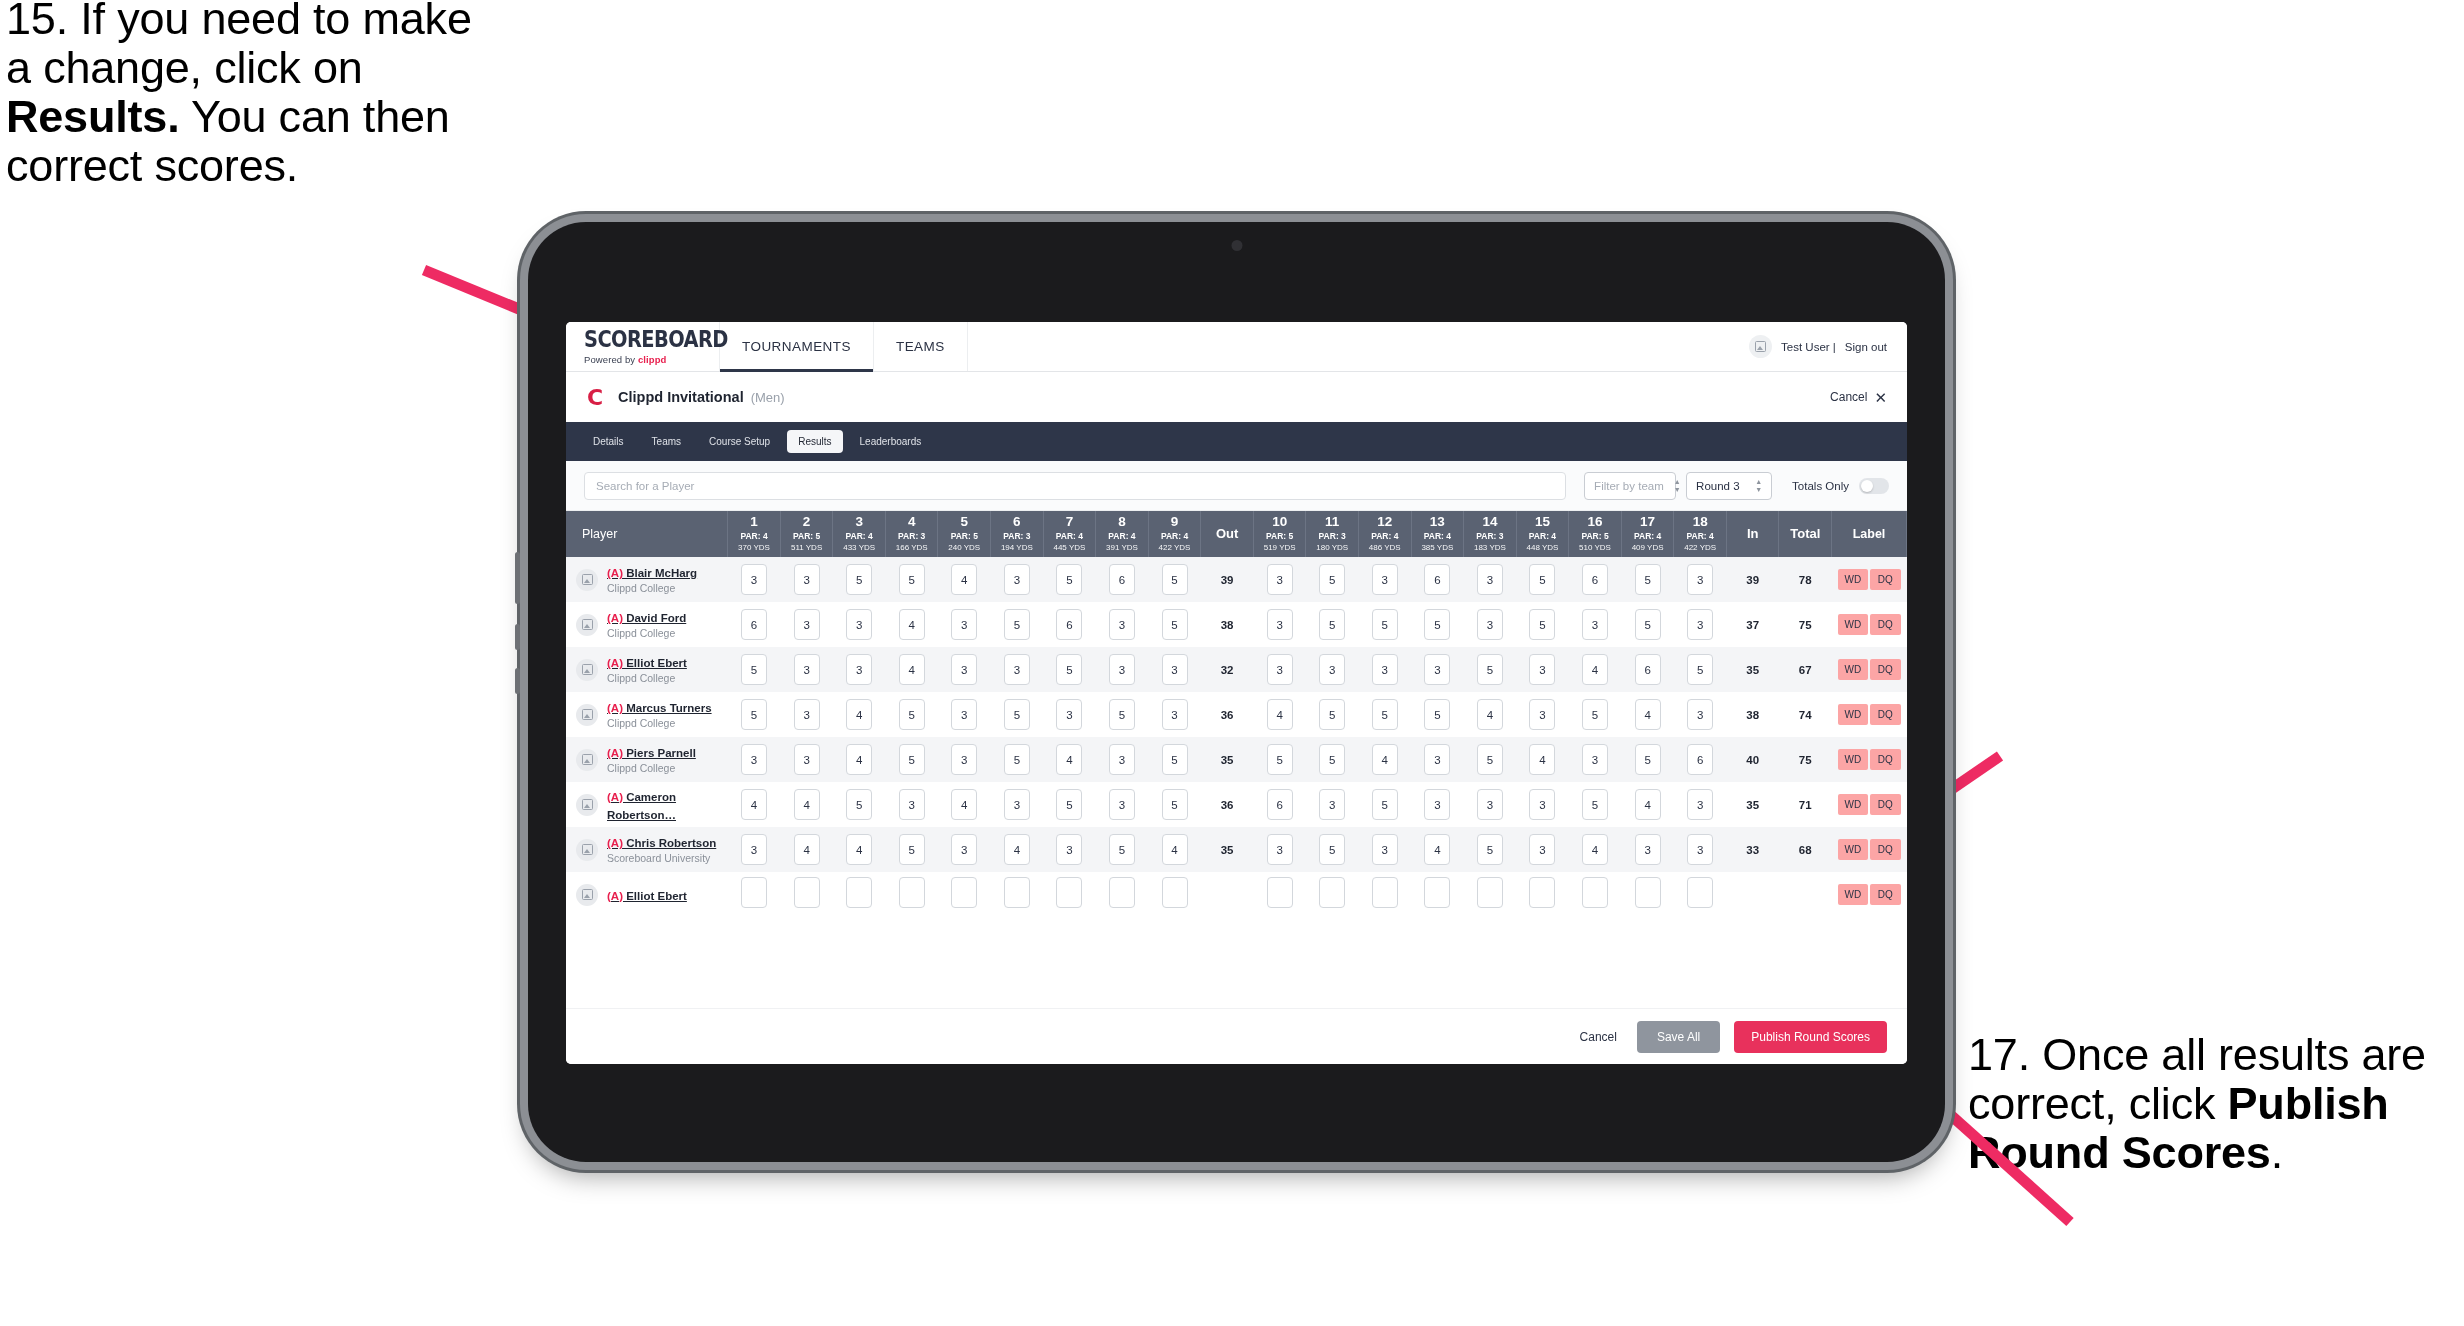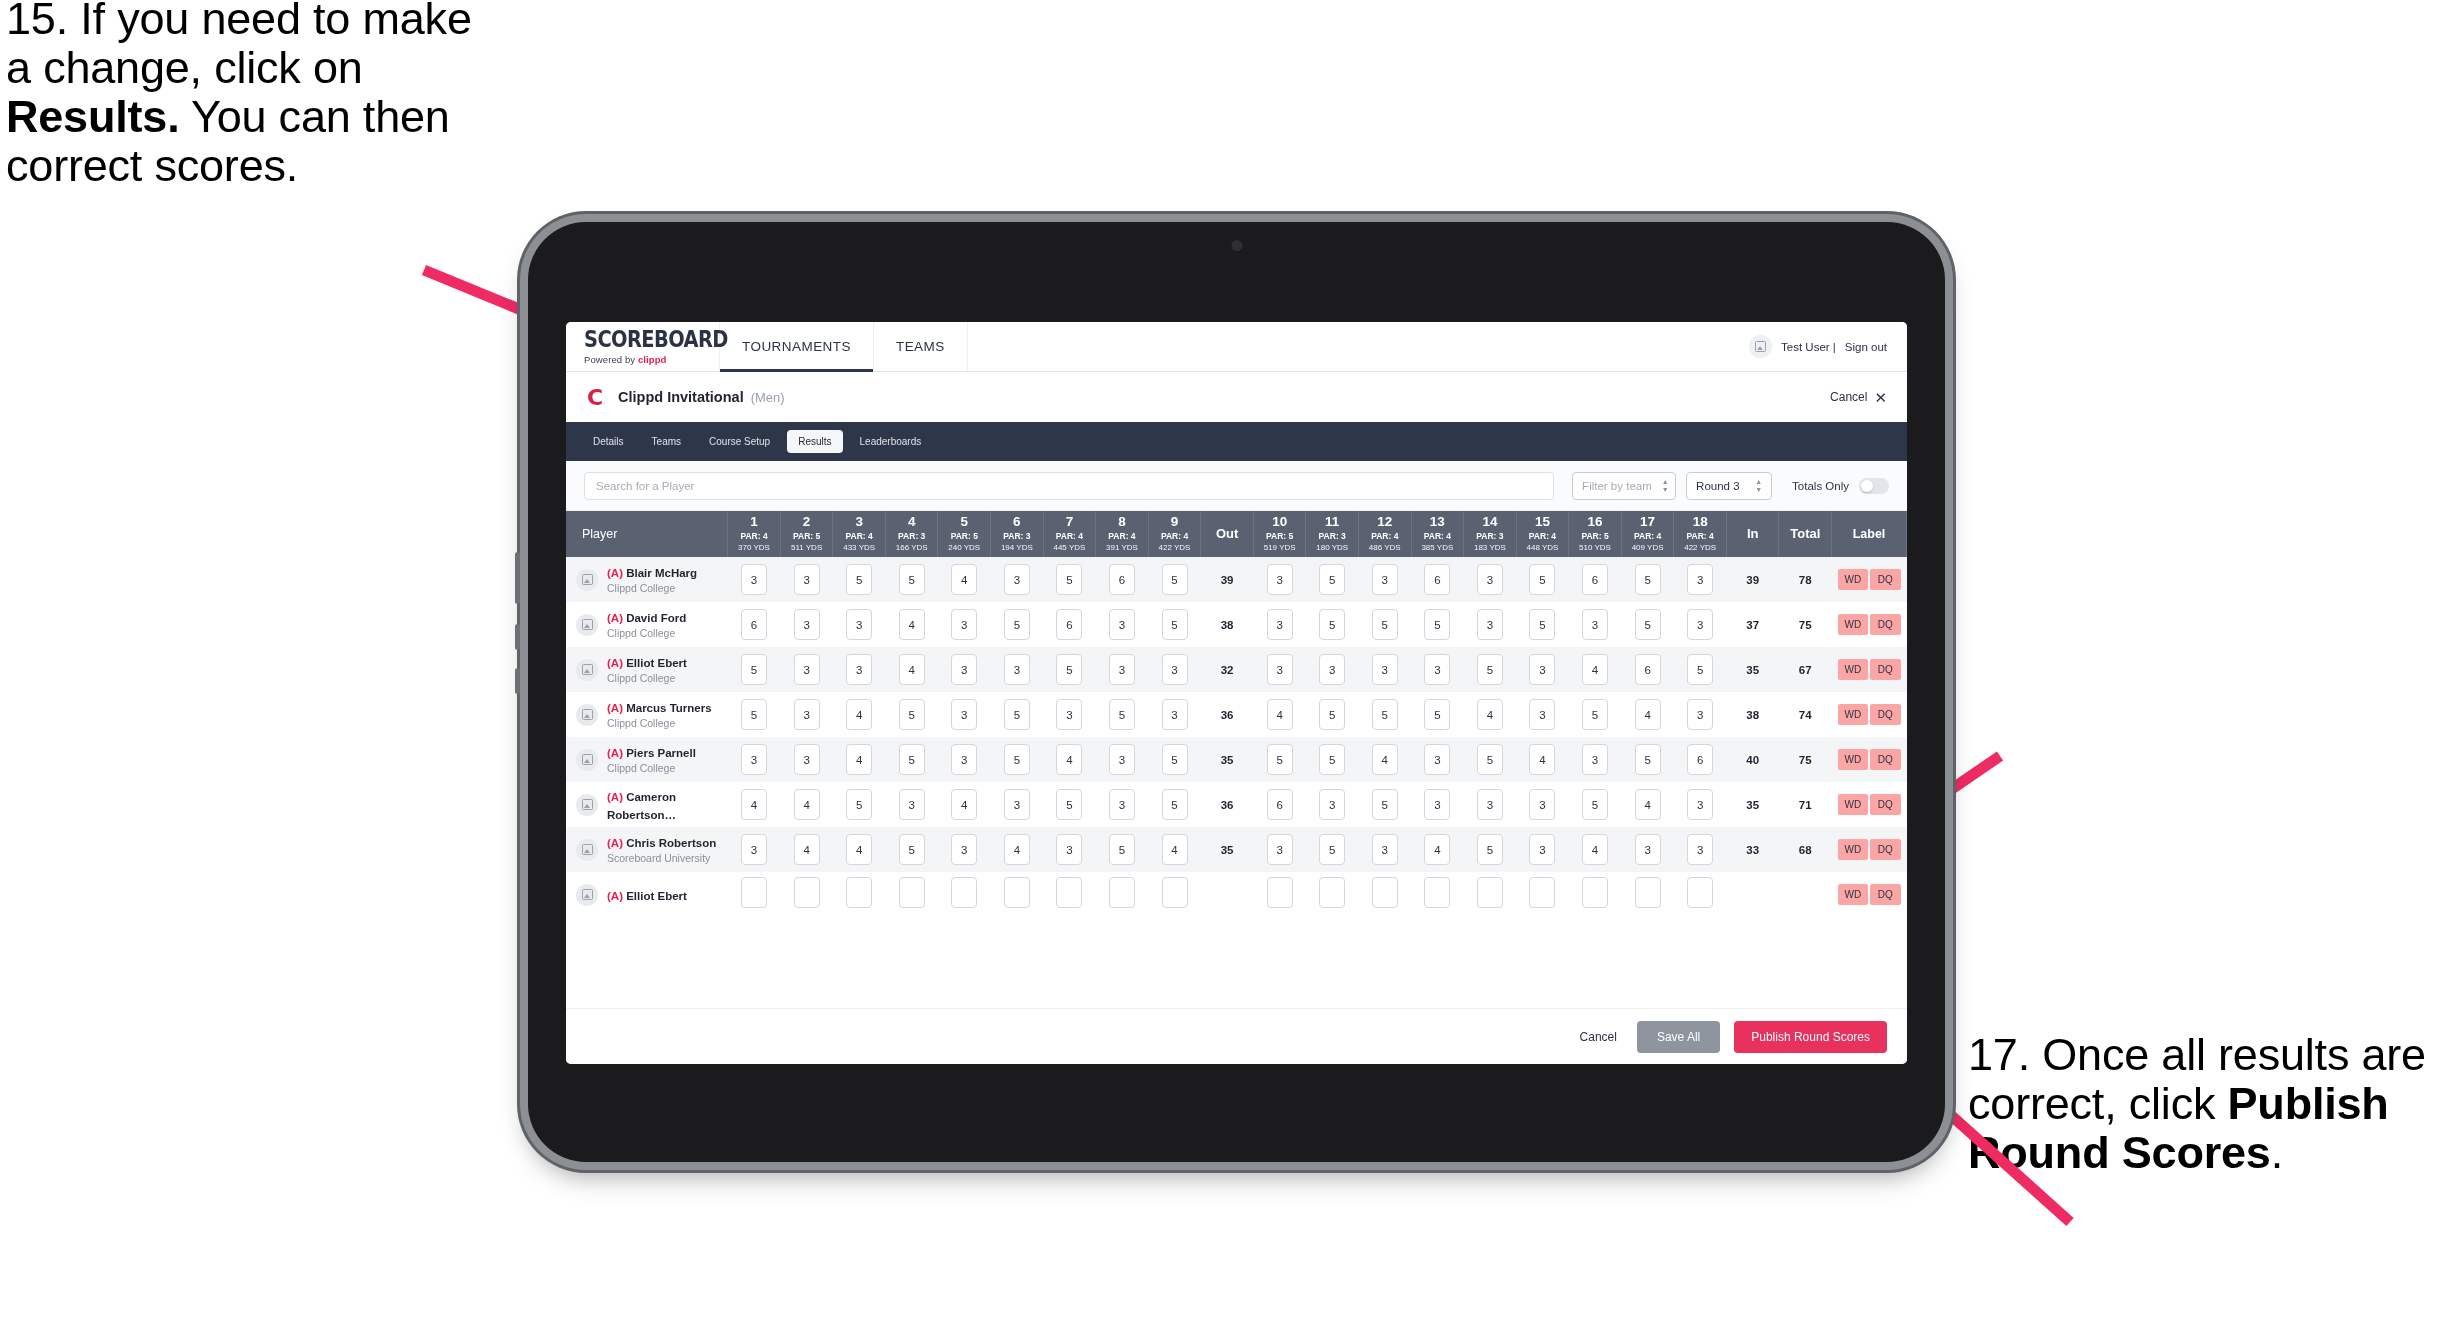--- a/index.html
+++ b/index.html
@@ -131,21 +131,21 @@
     background: #fff; padding: 0 11px; font-size: 11.5px; color: #2b3244;
     font-family: "Liberation Sans", sans-serif;
   }
   #search-input::placeholder { color: #a6acb5; }
   .sel {
     height: 28px; border: 1px solid #c9cdd3; border-radius: 4px; background: #fff;
     display: flex; align-items: center; padding: 0 9px; gap: 10px;
     font-size: 11.5px; color: #2b3244; cursor: pointer; white-space: nowrap;
   }
   .sel.muted { color: #a6acb5; }
-  #sel-team { width: 104px; margin-left: 8px; }
+  #sel-team { width: 92px; margin-left: 8px; }
   #sel-round { width: 86px; }
   .caret { display: flex; flex-direction: column; gap: 2px; margin-left: auto; color: #8d949d; }
   .caret i { font-style: normal; font-size: 7px; line-height: 6px; }
   #totals-label { font-size: 11.5px; color: #2b3244; margin-left: 10px; }
   #toggle {
     width: 30px; height: 16px; border-radius: 9px; background: #e2e5e9; position: relative; cursor: pointer;
   }
   #toggle::after {
     content:""; position:absolute; top:2px; left:2px; width:12px; height:12px;
     border-radius:50%; background:#fff; box-shadow:0 1px 2px rgba(0,0,0,.2);
@@ -174,21 +174,21 @@
   tbody tr:nth-child(odd)  { background: #f4f5f7; }
   tbody tr:nth-child(even) { background: #ffffff; }
   tbody td { border: none; text-align: center; vertical-align: middle; }
 
   td.player-cell { text-align: left; padding-left: 10px; }
   .player-inner { display: flex; align-items: center; gap: 9px; }
   .p-avatar {
     width: 22px; height: 22px; border-radius: 50%; background: #e8eaed; flex: 0 0 auto;
     display: flex; align-items: center; justify-content: center;
   }
-  .p-name { font-size: 11.5px; font-weight: 700; color: #1f2430; line-height: 1.25; }
+  .p-name { font-size: 11.5px; font-weight: 700; color: #1f2430; line-height: 1.25; text-decoration: underline; }
   .p-name .amateur { color: #e8204e; }
   .p-team { font-size: 10.5px; color: #8a9099; line-height: 1.3; margin-top: 1px; }
 
   .score-box {
     display: inline-flex; align-items: center; justify-content: center;
     width: 26px; height: 31px; border: 1px solid #d3d7dc; border-radius: 4px;
     background: #fff; font-size: 11.5px; color: #2b3244;
   }
   td.sum-cell { font-size: 11.5px; font-weight: 700; color: #1f2430; }
   td.label-cell { padding: 0 6px; }

